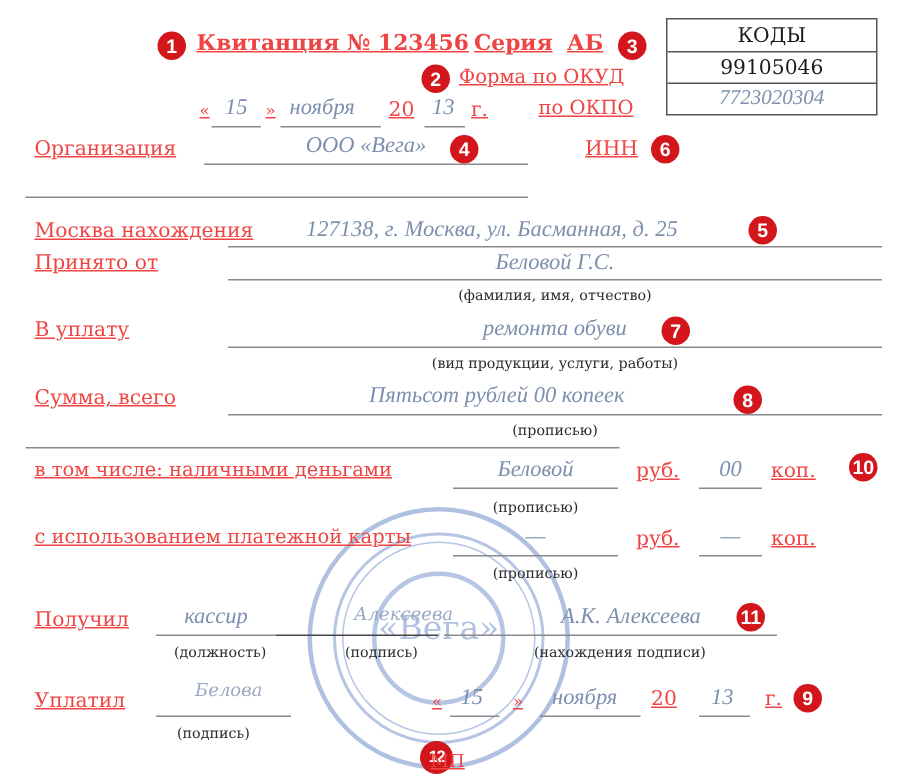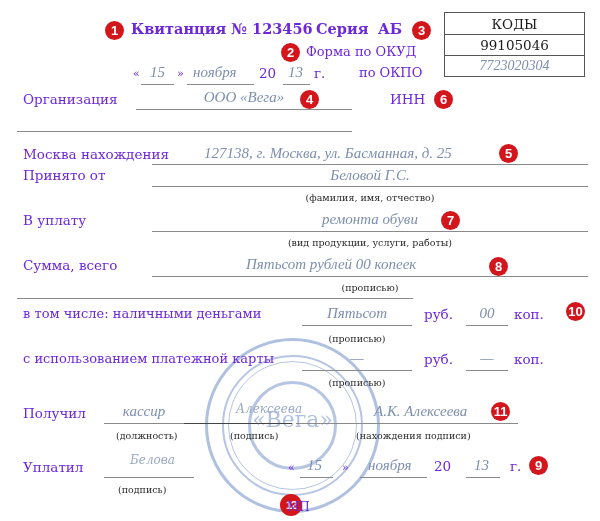--- a/index.html
+++ b/index.html
@@ -1,19 +1,19 @@
 <!DOCTYPE html>
 <html><head>
 <meta charset="utf-8">
 <style>
   * { box-sizing: border-box; margin: 0; padding: 0; }
   html, body { width: 600px; height: 521px; background: #ffffff; overflow: hidden; }
   body { position: relative; font-family: "DejaVu Serif", "Liberation Serif", serif; color: #1a1a1a; }
   .abs { position: absolute; white-space: nowrap; }
-  .lbl { font-size: 13.5px; color: #6d28d9; }
+  .lbl { font-size: 13.5px; color: #ef4444; text-decoration: underline; }
   .bold { font-weight: bold; }
   .hand { font-family: "Liberation Serif", "DejaVu Serif", serif; font-style: italic; color: #7d8fae; font-size: 15px; }
   .small { font-size: 9.5px; color: #2a2a2a; }
   .line { position: absolute; height: 0; border-top: 1.3px solid #8a8a8a; }
   .badge { position: absolute; width: 19px; height: 19px; border-radius: 50%; background: #d3161b;
            color: #fff; font-family: "Liberation Sans", sans-serif; font-size: 13px; font-weight: bold;
            display: flex; align-items: center; justify-content: center; line-height: 1; }
   .badge.two { font-size: 11px; letter-spacing: -1px; }
   .codes { position: absolute; left: 444px; top: 12px; width: 141px; border: 1.3px solid #555; }
   .codes .row { height: 21px; border-top: 1.2px solid #555; display: flex; align-items: center; justify-content: center; font-size: 13.5px; }
@@ -89,21 +89,21 @@
 <div class="abs small center" style="left:152px;top:237px;width:436px;">(вид продукции, услуги, работы)</div>
 
 <div class="abs lbl" style="left:23px;top:257px;">Сумма, всего</div>
 <div class="abs hand" style="left:246px;top:256px;">Пятьсот рублей 00 копеек</div>
 <div class="line" style="left:152px;top:276px;width:436px;"></div>
 <div class="badge" style="left:489px;top:257px;">8</div>
 <div class="abs small center" style="left:152px;top:282px;width:436px;">(прописью)</div>
 <div class="line" style="left:17px;top:298px;width:396px;"></div>
 
 <div class="abs lbl" style="left:23px;top:306px;font-size:13px;">в том числе: наличными деньгами</div>
-<div class="abs hand center" style="left:302px;top:305px;width:110px;">Пятьсот</div>
+<div class="abs hand center" style="left:302px;top:305px;width:110px;">Беловой</div>
 <div class="line" style="left:302px;top:325px;width:110px;"></div>
 <div class="abs lbl" style="left:424px;top:306px;">руб.</div>
 <div class="abs hand center" style="left:466px;top:305px;width:42px;">00</div>
 <div class="line" style="left:466px;top:325px;width:42px;"></div>
 <div class="abs lbl" style="left:514px;top:306px;">коп.</div>
 <div class="badge" style="left:566px;top:302px;">10</div>
 <div class="abs small center" style="left:302px;top:333px;width:110px;">(прописью)</div>
 
 <div class="abs lbl" style="left:23px;top:351px;font-size:13px;">с использованием платежной карты</div>
 <div class="abs hand center" style="left:302px;top:350px;width:110px;">—</div>

